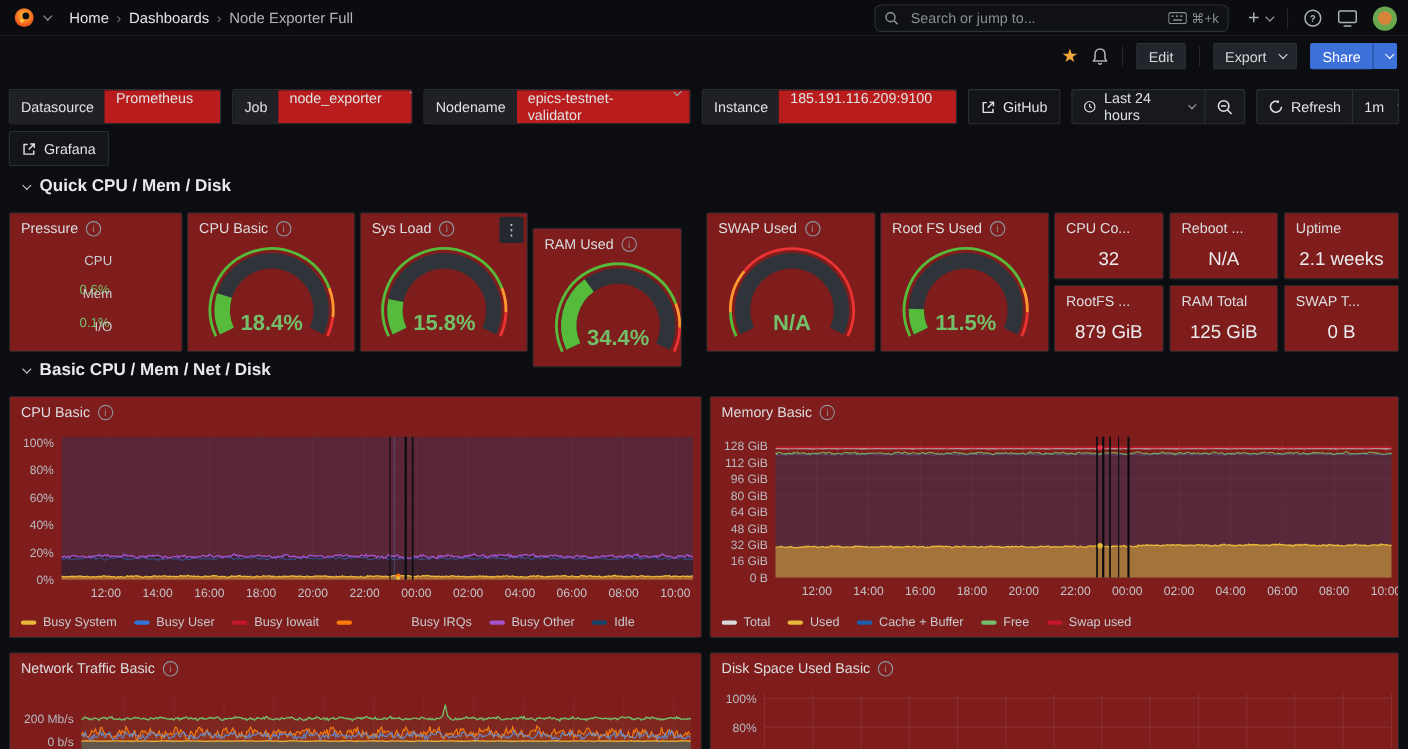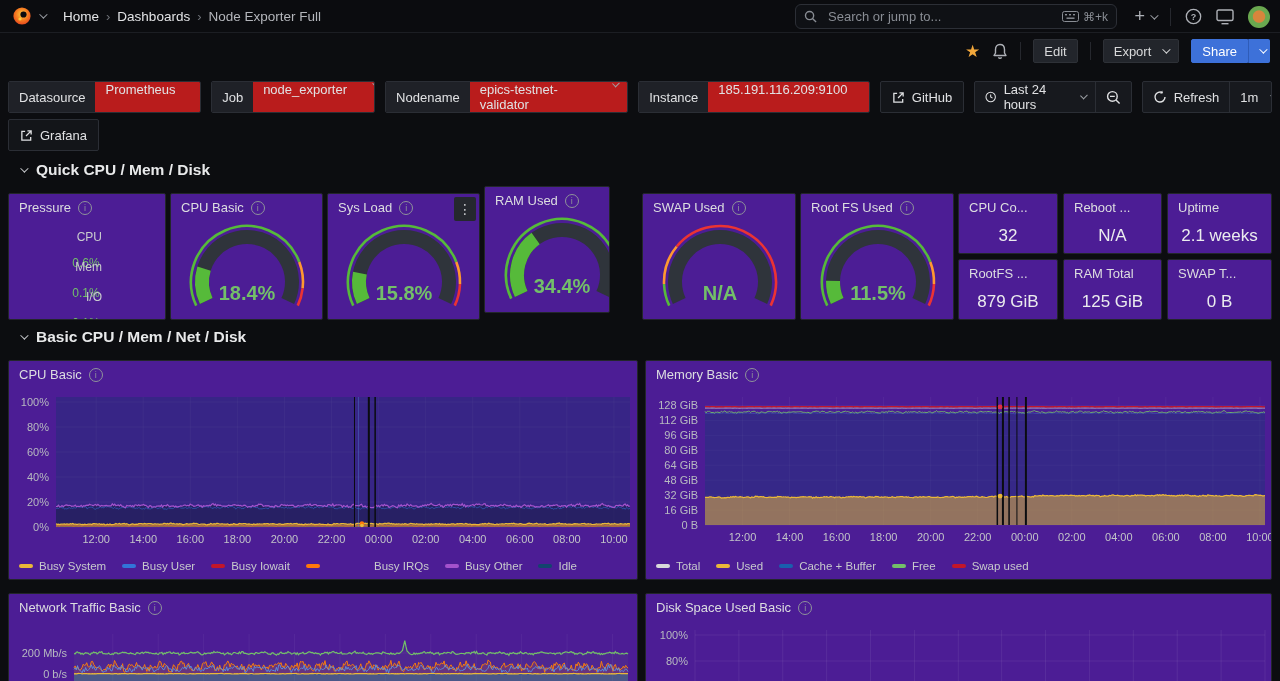--- a/index.html
+++ b/index.html
@@ -43,21 +43,21 @@
   .group{display:flex;height:32px;border:1px solid #2b2e35;border-radius:2px;background:#17191e;overflow:hidden;}
   .group .seg{display:flex;align-items:center;gap:7px;padding:0 10px;font-size:13px;font-weight:500;
     color:#e0e1e3;cursor:pointer;}
   .group .seg + .seg{border-left:1px solid #2b2e35;}
   .row2{position:absolute;top:119px;left:8px;}
   
   .section-h{position:absolute;display:flex;align-items:center;gap:10px;font-size:15.5px;font-weight:700;
     color:#e8e9ea;cursor:pointer;}
   .section-h .chev{margin:0 0 0 2px;color:#c7c9cc;}
   
-  .panel{position:absolute;background:#4c1d95;border:1px solid #23262b;border-radius:2px;overflow:hidden;}
+  .panel{position:absolute;background:#7f1d1d;border:1px solid #23262b;border-radius:2px;overflow:hidden;}
   .phead{position:absolute;top:6px;left:10px;right:8px;display:flex;align-items:center;gap:7px;z-index:3;}
   .ptitle{font-size:13px;color:#dcdde0;font-weight:500;white-space:nowrap;overflow:hidden;
     text-overflow:ellipsis;cursor:pointer;}
   .info{width:14px;height:14px;border:1px solid #8f939a;border-radius:50%;color:#8f939a;font-size:9px;
     line-height:12px;text-align:center;font-style:normal;flex:0 0 auto;cursor:pointer;}
   .kebab{position:absolute;top:3px;right:3px;width:22px;height:24px;background:#25282e;border-radius:2px;
     color:#c7c9cc;text-align:center;line-height:24px;font-size:14px;cursor:pointer;z-index:4;}
   
   .prow{position:absolute;left:8px;right:10px;height:16px;display:flex;align-items:center;gap:6px;flex-direction:column;}
   .prow .pl{width:32px;text-align:right;font-size:12px;color:#c9cbce;}
@@ -302,21 +302,21 @@
   <span class="kebab">⋮</span>
   <svg class="abs" style="left:1px;top:30px;" width="150" height="94">
       <path d="M 24.25 81.67 A 56 56 0 1 1 127.28 37.93" stroke="#56ba3a" stroke-width="2.6" fill="none"></path>
       <path d="M 127.28 37.93 A 56 56 0 0 1 130.97 59.95" stroke="#ff9830" stroke-width="2.6" fill="none"></path>
       <path d="M 130.97 59.95 A 56 56 0 0 1 125.75 81.67" stroke="#eb3333" stroke-width="2.6" fill="none"></path>
       <path d="M 34.22 77.02 A 45 45 0 1 1 115.78 77.02" stroke="#2f343b" stroke-width="14" fill="none"></path>
       <path d="M 34.22 77.02 A 45 45 0 0 1 30.88 49.15" stroke="#56ba3a" stroke-width="14" fill="none"></path>
       <text x="75" y="76" text-anchor="middle" font-size="20" font-weight="700" fill="#73bf69">15.8%</text>
     </svg>
 </div>
-<div class="panel" style="left:484px;top:186px;width:126px;height:127px;">
+<div class="panel" style="left:484px;top:207px;width:136px;height:127px;">
   <div class="phead">
       <span class="ptitle">RAM Used</span>
       <span class="info">i</span>
     </div>
   <svg class="abs" style="left:2px;top:30px;" width="150" height="94">
       <path d="M 24.25 81.67 A 56 56 0 1 1 127.28 37.93" stroke="#56ba3a" stroke-width="2.6" fill="none"></path>
       <path d="M 127.28 37.93 A 56 56 0 0 1 130.97 59.95" stroke="#ff9830" stroke-width="2.6" fill="none"></path>
       <path d="M 130.97 59.95 A 56 56 0 0 1 125.75 81.67" stroke="#eb3333" stroke-width="2.6" fill="none"></path>
       <path d="M 34.22 77.02 A 45 45 0 1 1 115.78 77.02" stroke="#2f343b" stroke-width="14" fill="none"></path>
       <path d="M 34.22 77.02 A 45 45 0 0 1 48.63 21.54" stroke="#56ba3a" stroke-width="14" fill="none"></path>

